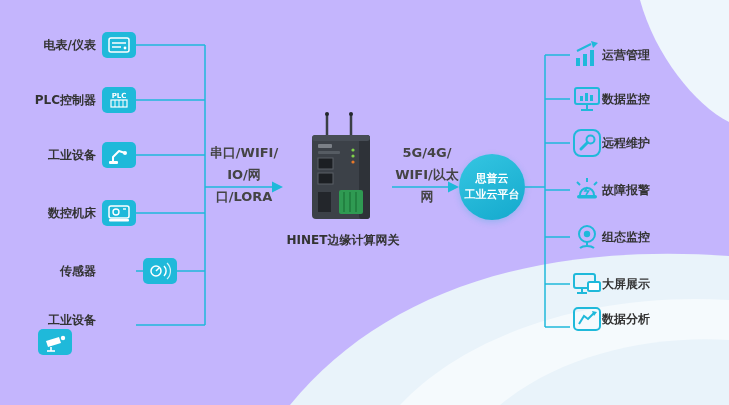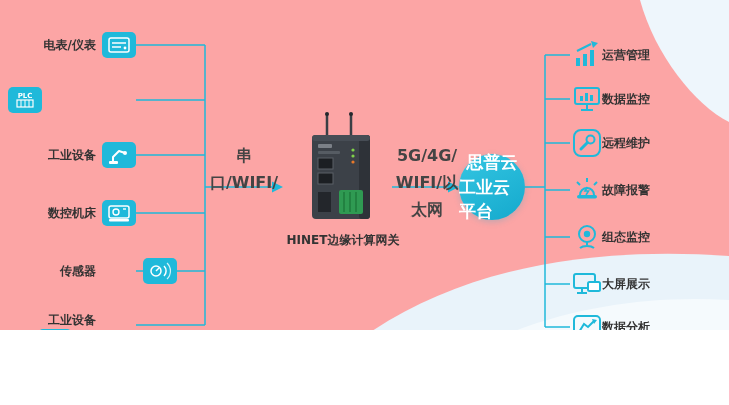--- a/index.html
+++ b/index.html
@@ -1,37 +1,37 @@
 <!DOCTYPE html>
 <html><head>
 <meta charset="utf-8">
 <style>
   html,body{margin:0;padding:0;background:#fff;}
   #canvas{
-    position:relative;width:729px;height:330px;overflow:hidden;background:#fca5a5;
+    position:relative;width:729px;height:405px;overflow:hidden;background:#c4b5fd;
     font-family:"DejaVu Sans","Liberation Sans",sans-serif;
   }
   svg{display:block;}
   .abs{position:absolute;}
   
   .left-row{position:absolute;left:8px;display:flex;align-items:center;height:26px;}
   .left-label{width:88px;text-align:right;font-size:12px;font-weight:600;color:#333;margin-right:6px;white-space:nowrap;}
   .icon-box{width:34px;height:26px;border-radius:5px;background:#1fb9da;display:flex;align-items:center;justify-content:center;flex:0 0 auto;}
   
   .right-row{position:absolute;left:572px;display:flex;align-items:center;height:30px;}
   .fn-icon{width:30px;height:30px;flex:0 0 auto;display:flex;align-items:center;justify-content:center;}
   .right-label{font-size:12px;font-weight:600;color:#333;margin-left:0;white-space:nowrap;}
   
-  .link-label{position:absolute;text-align:center;font-size:16px;color:#444;line-height:1.7;font-weight:600;}
+  .link-label{position:absolute;text-align:center;font-size:13px;color:#444;line-height:1.7;font-weight:600;}
   
   .cloud-circle{
     position:absolute;left:459px;top:154px;width:66px;height:66px;border-radius:50%;
     background:linear-gradient(150deg,#35c6e2 0%,#14a9cd 100%);
     display:flex;flex-direction:column;align-items:center;justify-content:center;
-    color:#fff;font-size:17px;line-height:1.45;font-weight:600;
+    color:#fff;font-size:11px;line-height:1.45;font-weight:600;
     box-shadow:0 2px 6px rgba(20,169,205,.25);
   }
   
   .gateway{position:absolute;left:295px;top:110px;}
   .gateway-caption{position:absolute;left:263px;top:232px;width:160px;text-align:center;font-size:12px;color:#333;font-weight:600;}
 </style>
 </head>
 <body>
 
 <div id="canvas">
@@ -82,20 +82,21 @@
       <svg width="34" height="26">
         <rect x="7" y="6" width="20" height="14" rx="2" fill="none" stroke="#fff" stroke-width="1.5"></rect>
         <line x1="10" y1="11" x2="24" y2="11" stroke="#fff" stroke-width="1.5"></line>
         <line x1="10" y1="15" x2="19" y2="15" stroke="#fff" stroke-width="1.5"></line>
         <circle cx="23" cy="16" r="1.4" fill="#fff"></circle>
       </svg>
     </span>
   </div>
 
   <div class="left-row" style="top:87px;">
+    <span class="left-label">PLC控制器</span>
     <span class="icon-box">
       <svg width="34" height="26">
         <text x="17" y="11" font-size="7" font-weight="bold" fill="#fff" text-anchor="middle" font-family="DejaVu Sans, sans-serif">PLC</text>
         <rect x="9" y="13" width="16" height="7" fill="none" stroke="#fff" stroke-width="1.2"></rect>
         <line x1="13" y1="13" x2="13" y2="20" stroke="#fff" stroke-width="1"></line>
         <line x1="17" y1="13" x2="17" y2="20" stroke="#fff" stroke-width="1"></line>
         <line x1="21" y1="13" x2="21" y2="20" stroke="#fff" stroke-width="1"></line>
       </svg>
     </span>
   </div>
@@ -142,20 +143,21 @@
         <path d="M8 12 l13 -4 2 6 -13 4 z" fill="#fff"></path>
         <circle cx="25" cy="9" r="2.2" fill="#fff"></circle>
         <line x1="13" y1="18" x2="13" y2="22" stroke="#fff" stroke-width="1.6"></line>
         <line x1="9" y1="22" x2="17" y2="22" stroke="#fff" stroke-width="1.6"></line>
       </svg>
     </span>
   </div>
 
   <div class="link-label" style="left:203px;top:142px;width:82px;">
     <div>串口/WIFI/</div>
+    <div>IO/网口/LORA</div>
   </div>
 
   <div class="gateway">
     <svg width="96" height="116">
 
       <line x1="32" y1="4" x2="32" y2="26" stroke="#3a3f45" stroke-width="2.5"></line>
       <circle cx="32" cy="4" r="2" fill="#24282d"></circle>
       <line x1="56" y1="4" x2="56" y2="26" stroke="#3a3f45" stroke-width="2.5"></line>
       <circle cx="56" cy="4" r="2" fill="#24282d"></circle>
 
@@ -261,21 +263,21 @@
       <svg width="30" height="30">
         <rect x="2" y="5" width="21" height="14" rx="2" fill="none" stroke="#1fb9da" stroke-width="2"></rect>
         <line x1="10" y1="19" x2="10" y2="23" stroke="#1fb9da" stroke-width="2"></line>
         <line x1="5" y1="24" x2="15" y2="24" stroke="#1fb9da" stroke-width="2"></line>
         <rect x="16" y="13" width="12" height="9" rx="1.5" fill="#ffffff" stroke="#1fb9da" stroke-width="2"></rect>
       </svg>
     </span>
     <span class="right-label">大屏展示</span>
   </div>
 
-  <div class="right-row" style="top:312px;">
+  <div class="right-row" style="top:304px;">
     <span class="fn-icon">
       <svg width="30" height="30">
         <rect x="2" y="4" width="26" height="22" rx="4" fill="none" stroke="#1fb9da" stroke-width="2"></rect>
         <path d="M7 20 L12 12 L16 15 L22 9" fill="none" stroke="#1fb9da" stroke-width="2"></path>
         <polygon points="20,7 25,8 22,12" fill="#1fb9da"></polygon>
       </svg>
     </span>
     <span class="right-label">数据分析</span>
   </div>
 

